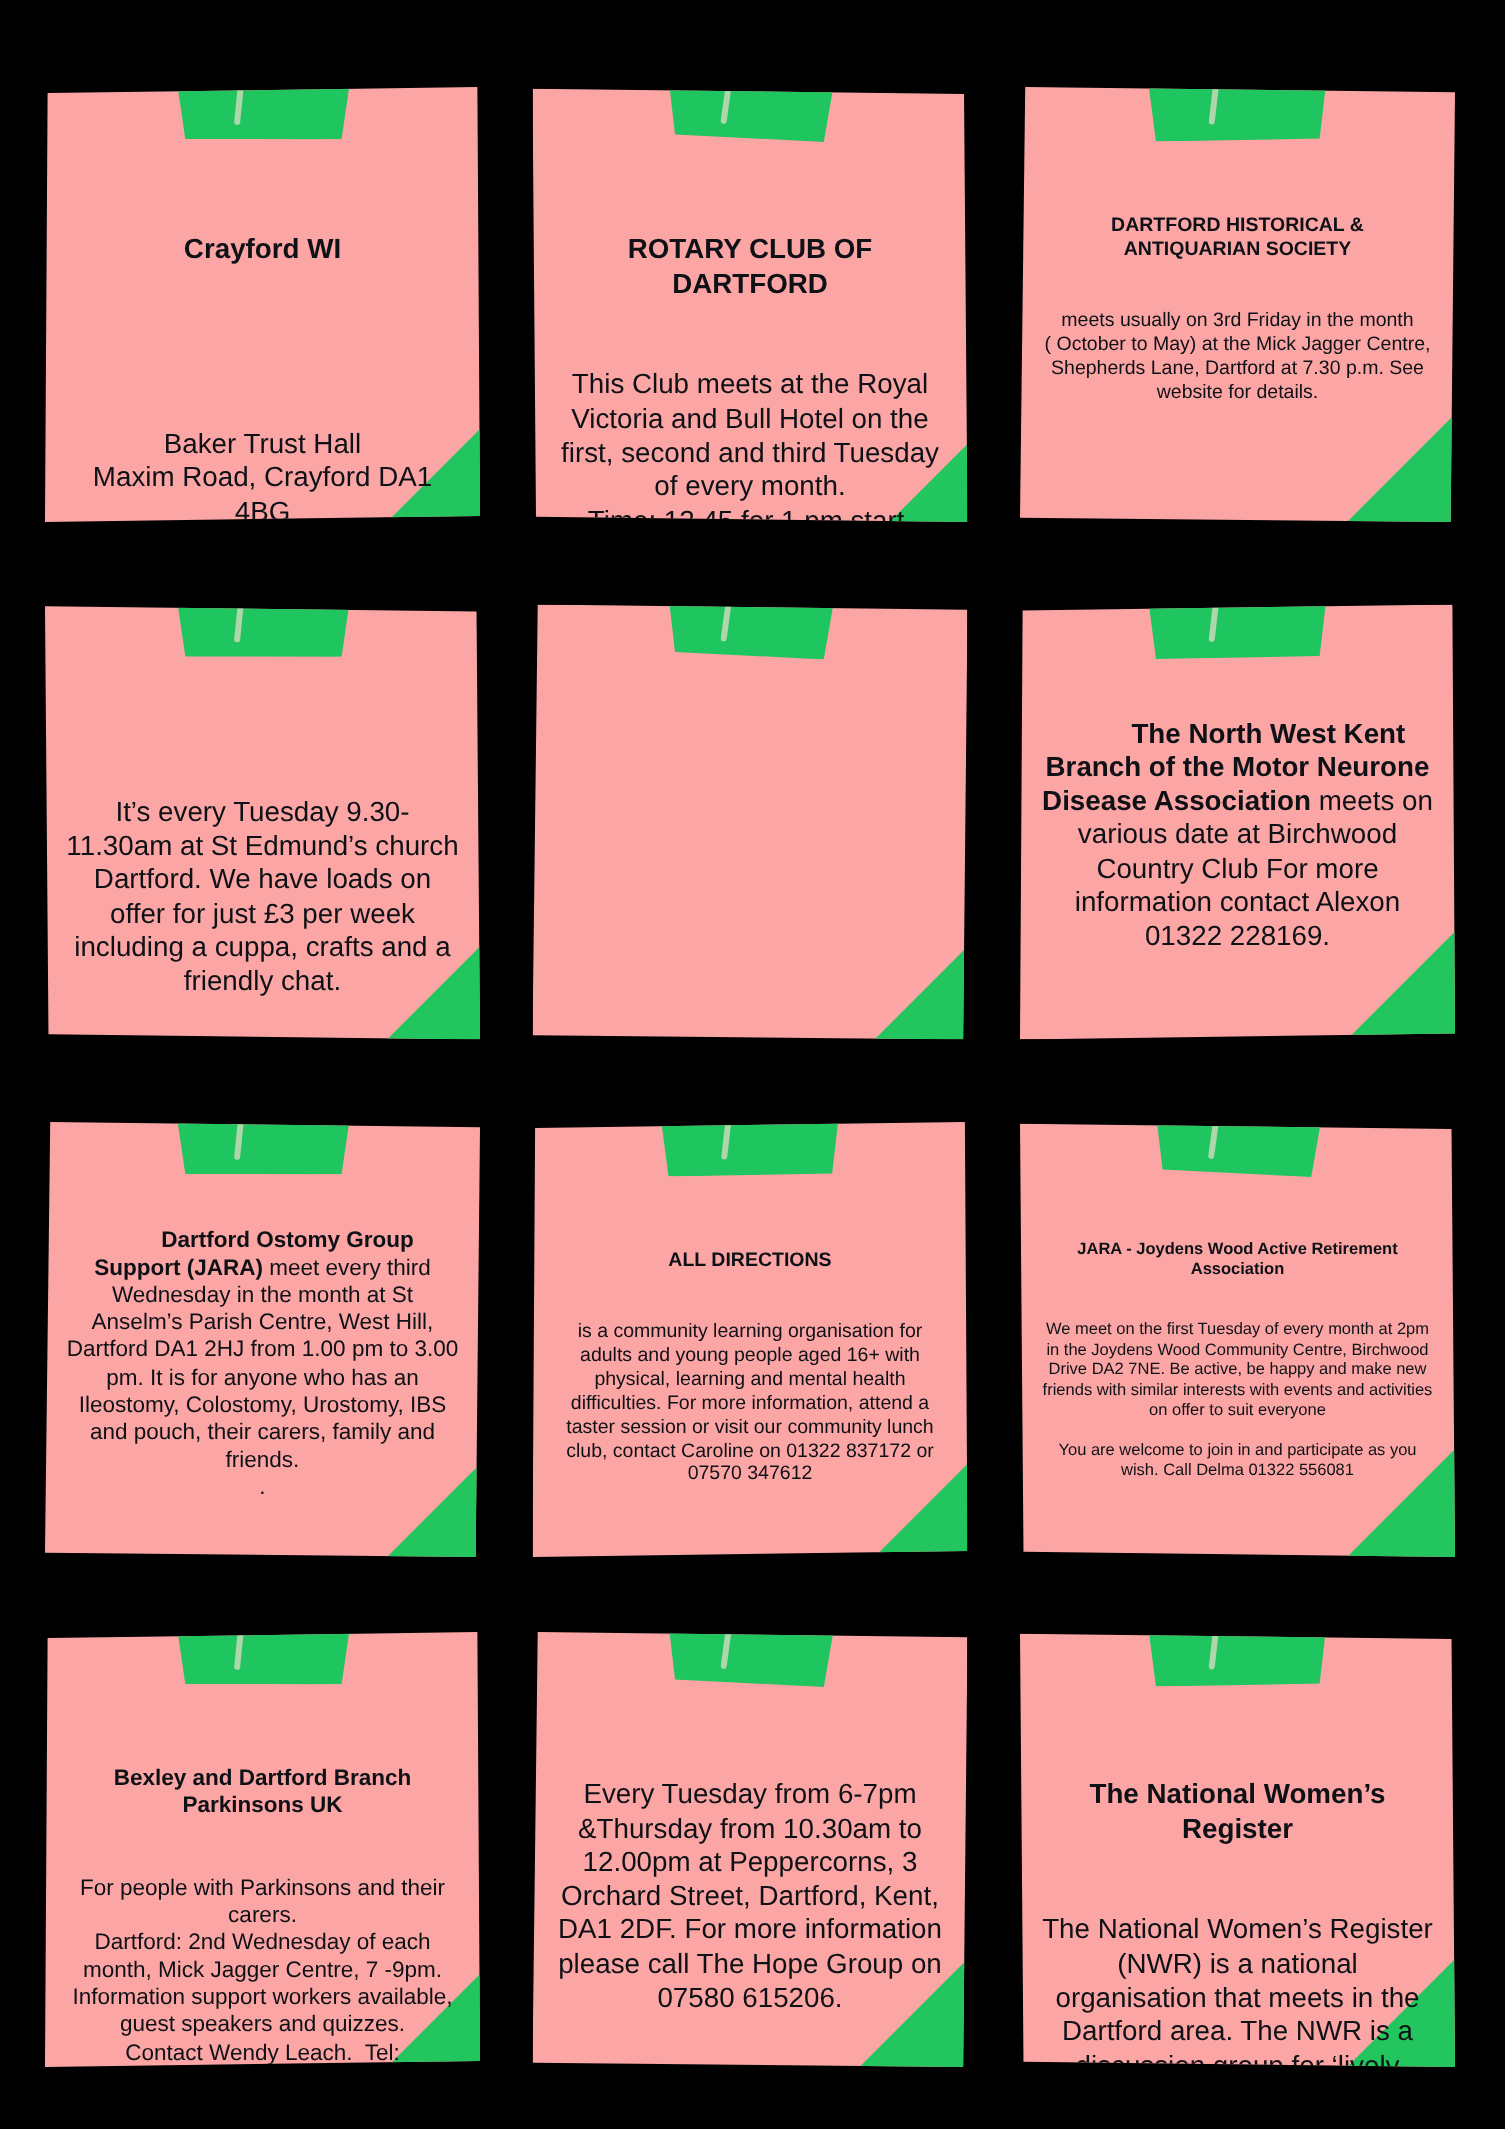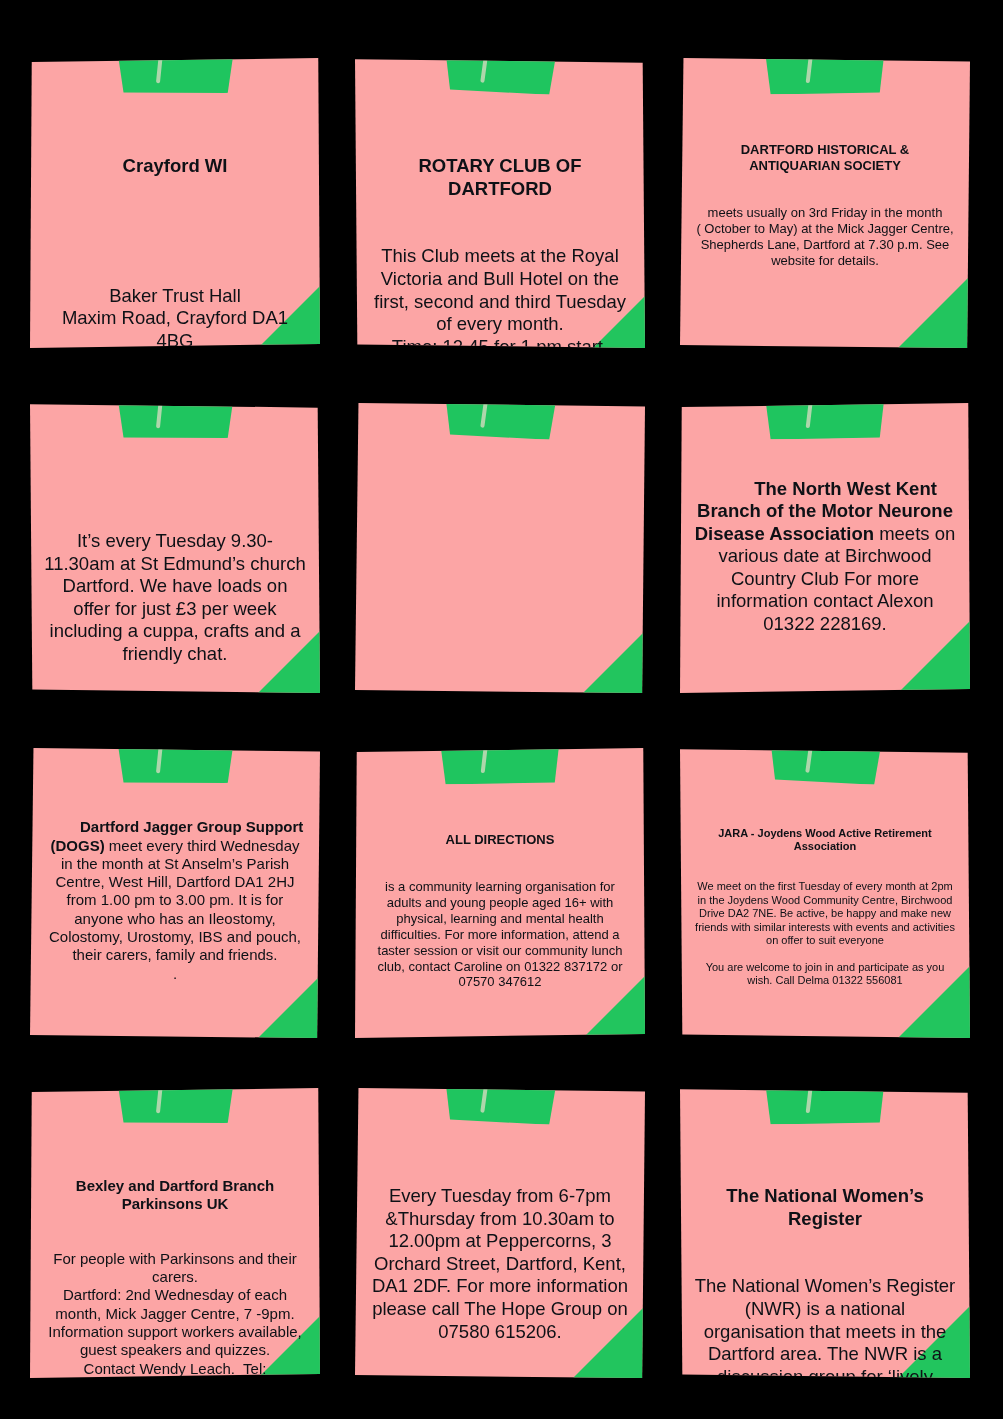--- a/index.html
+++ b/index.html
@@ -208,21 +208,21 @@
       <div class="fold big"></div>
     </div>
   </div>
 
   <div class="note-cell">
     <div class="note skew-c">
       <div class="tape">
         <div class="tape-shine"></div>
       </div>
       <div class="note-body size-s pad-md">
-        <span class="inline-title">Dartford Jagger Group Support (DOGS)</span><span class="note-text"> meet every third Wednesday in the month at St Anselm’s Parish Centre, West Hill, Dartford DA1 2HJ from 1.00 pm to 3.00 pm. It is for anyone who has an Ileostomy, Colostomy, Urostomy, IBS and pouch, their carers, family and friends.
+        <span class="inline-title">Dartford Ostomy Group Support (JARA)</span><span class="note-text"> meet every third Wednesday in the month at St Anselm’s Parish Centre, West Hill, Dartford DA1 2HJ from 1.00 pm to 3.00 pm. It is for anyone who has an Ileostomy, Colostomy, Urostomy, IBS and pouch, their carers, family and friends.
 .</span>
       </div>
       <div class="fold"></div>
     </div>
   </div>
 
   <div class="note-cell">
     <div class="note skew-a">
       <div class="tape t3">
         <div class="tape-shine"></div>

